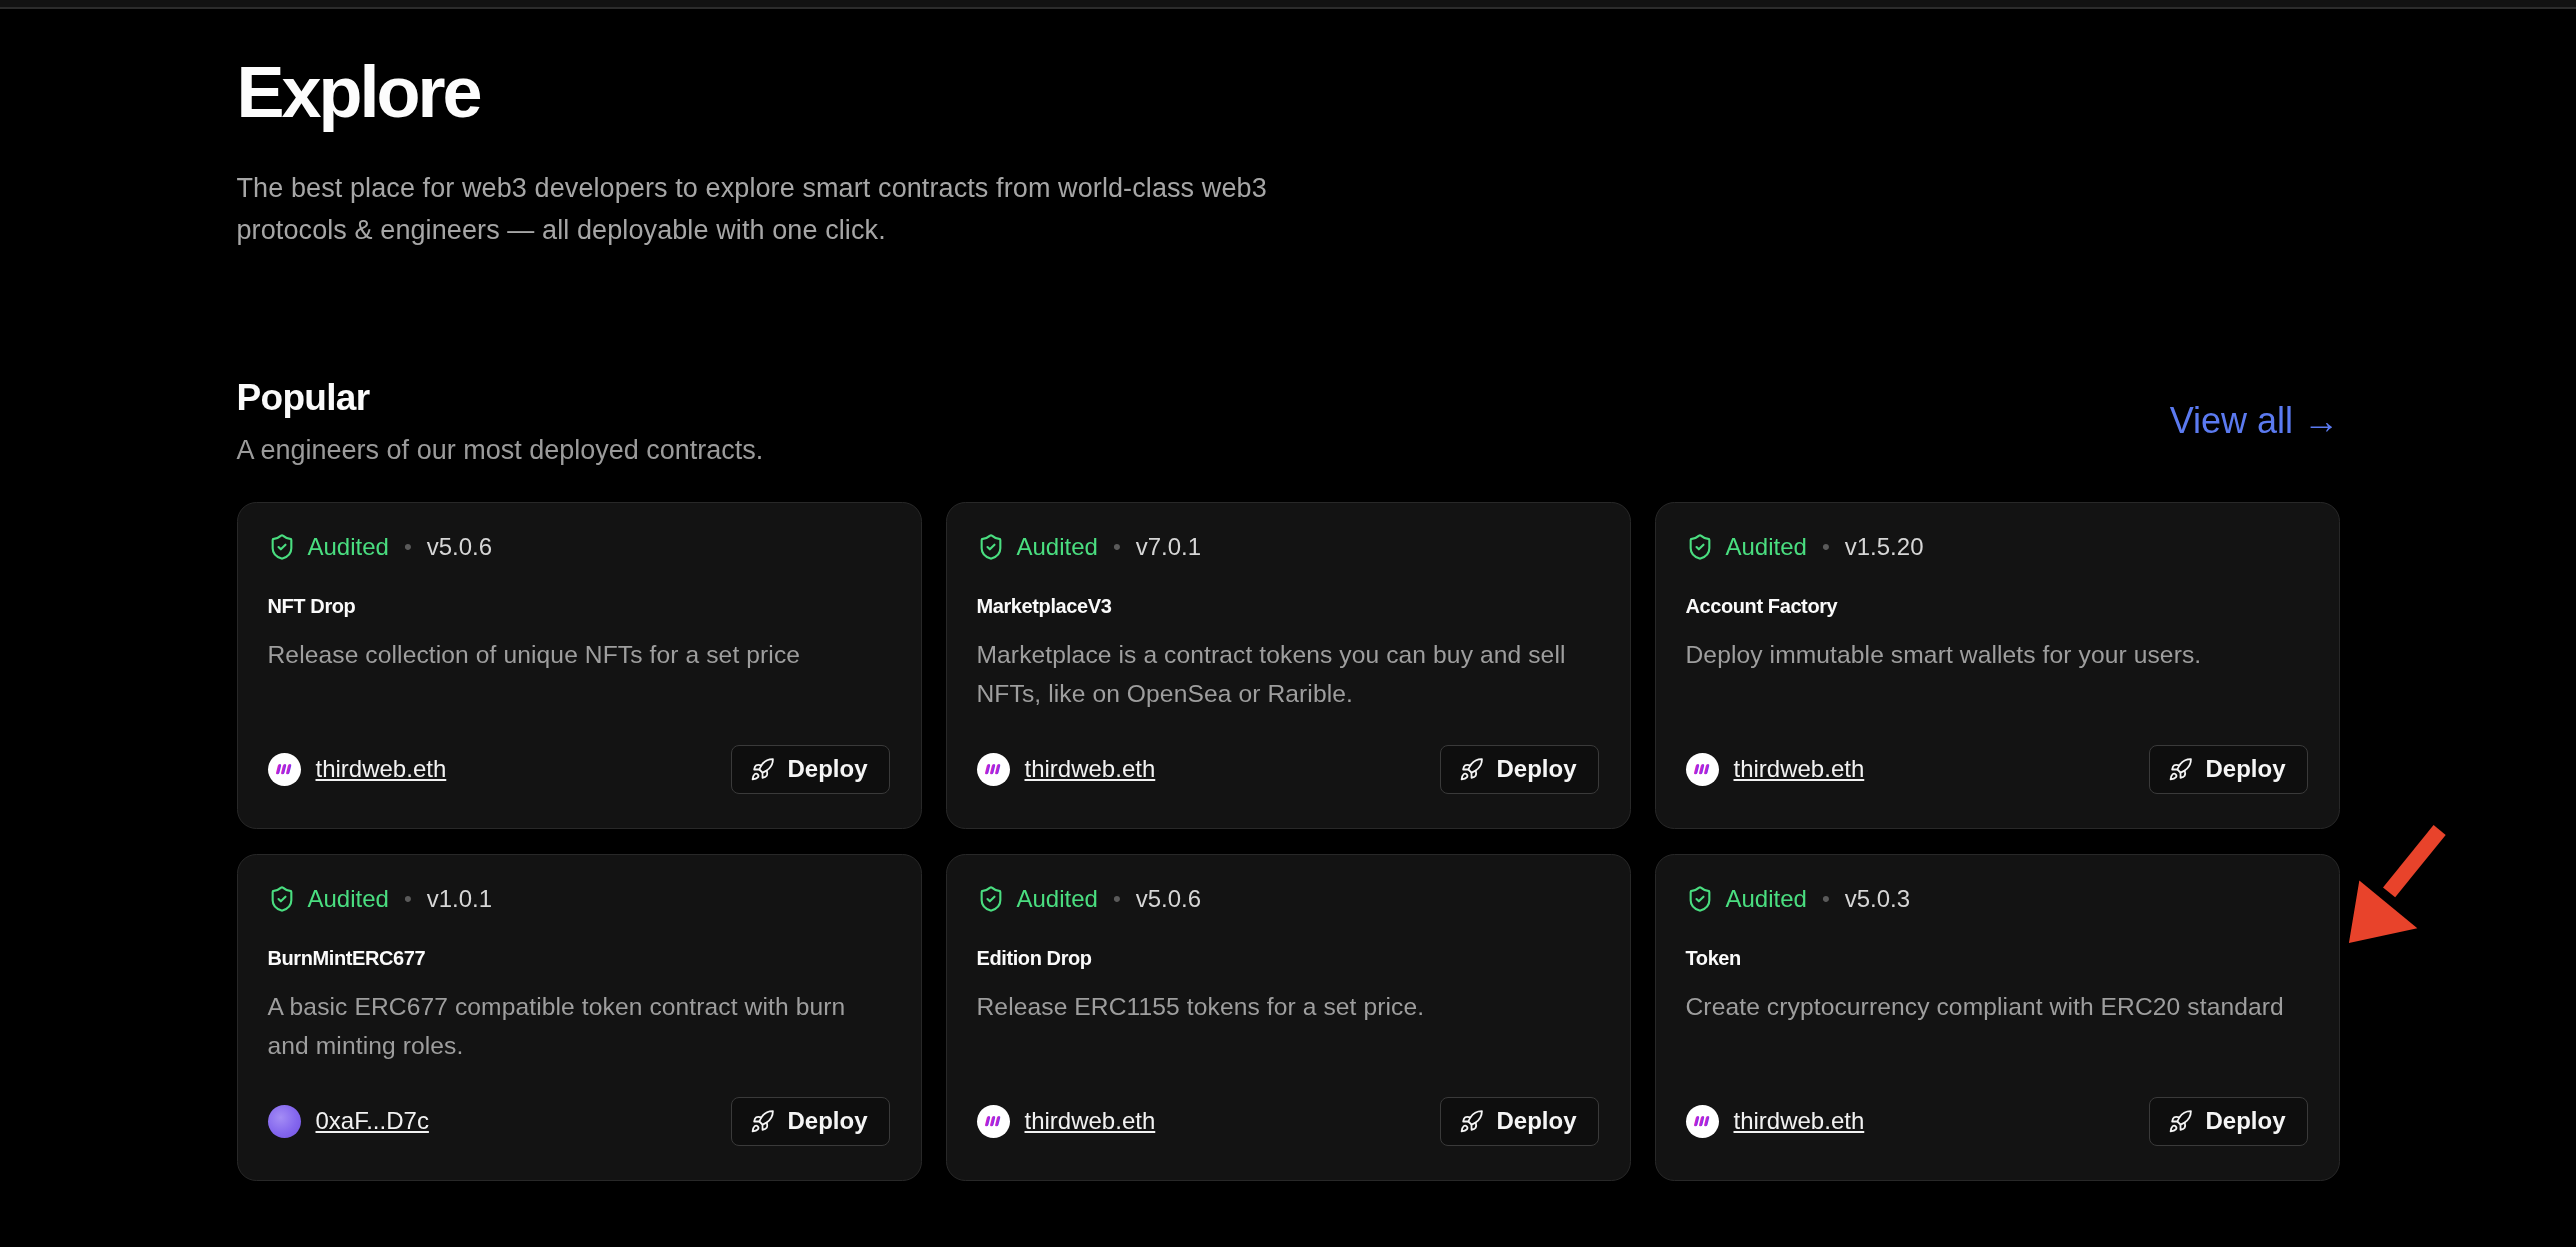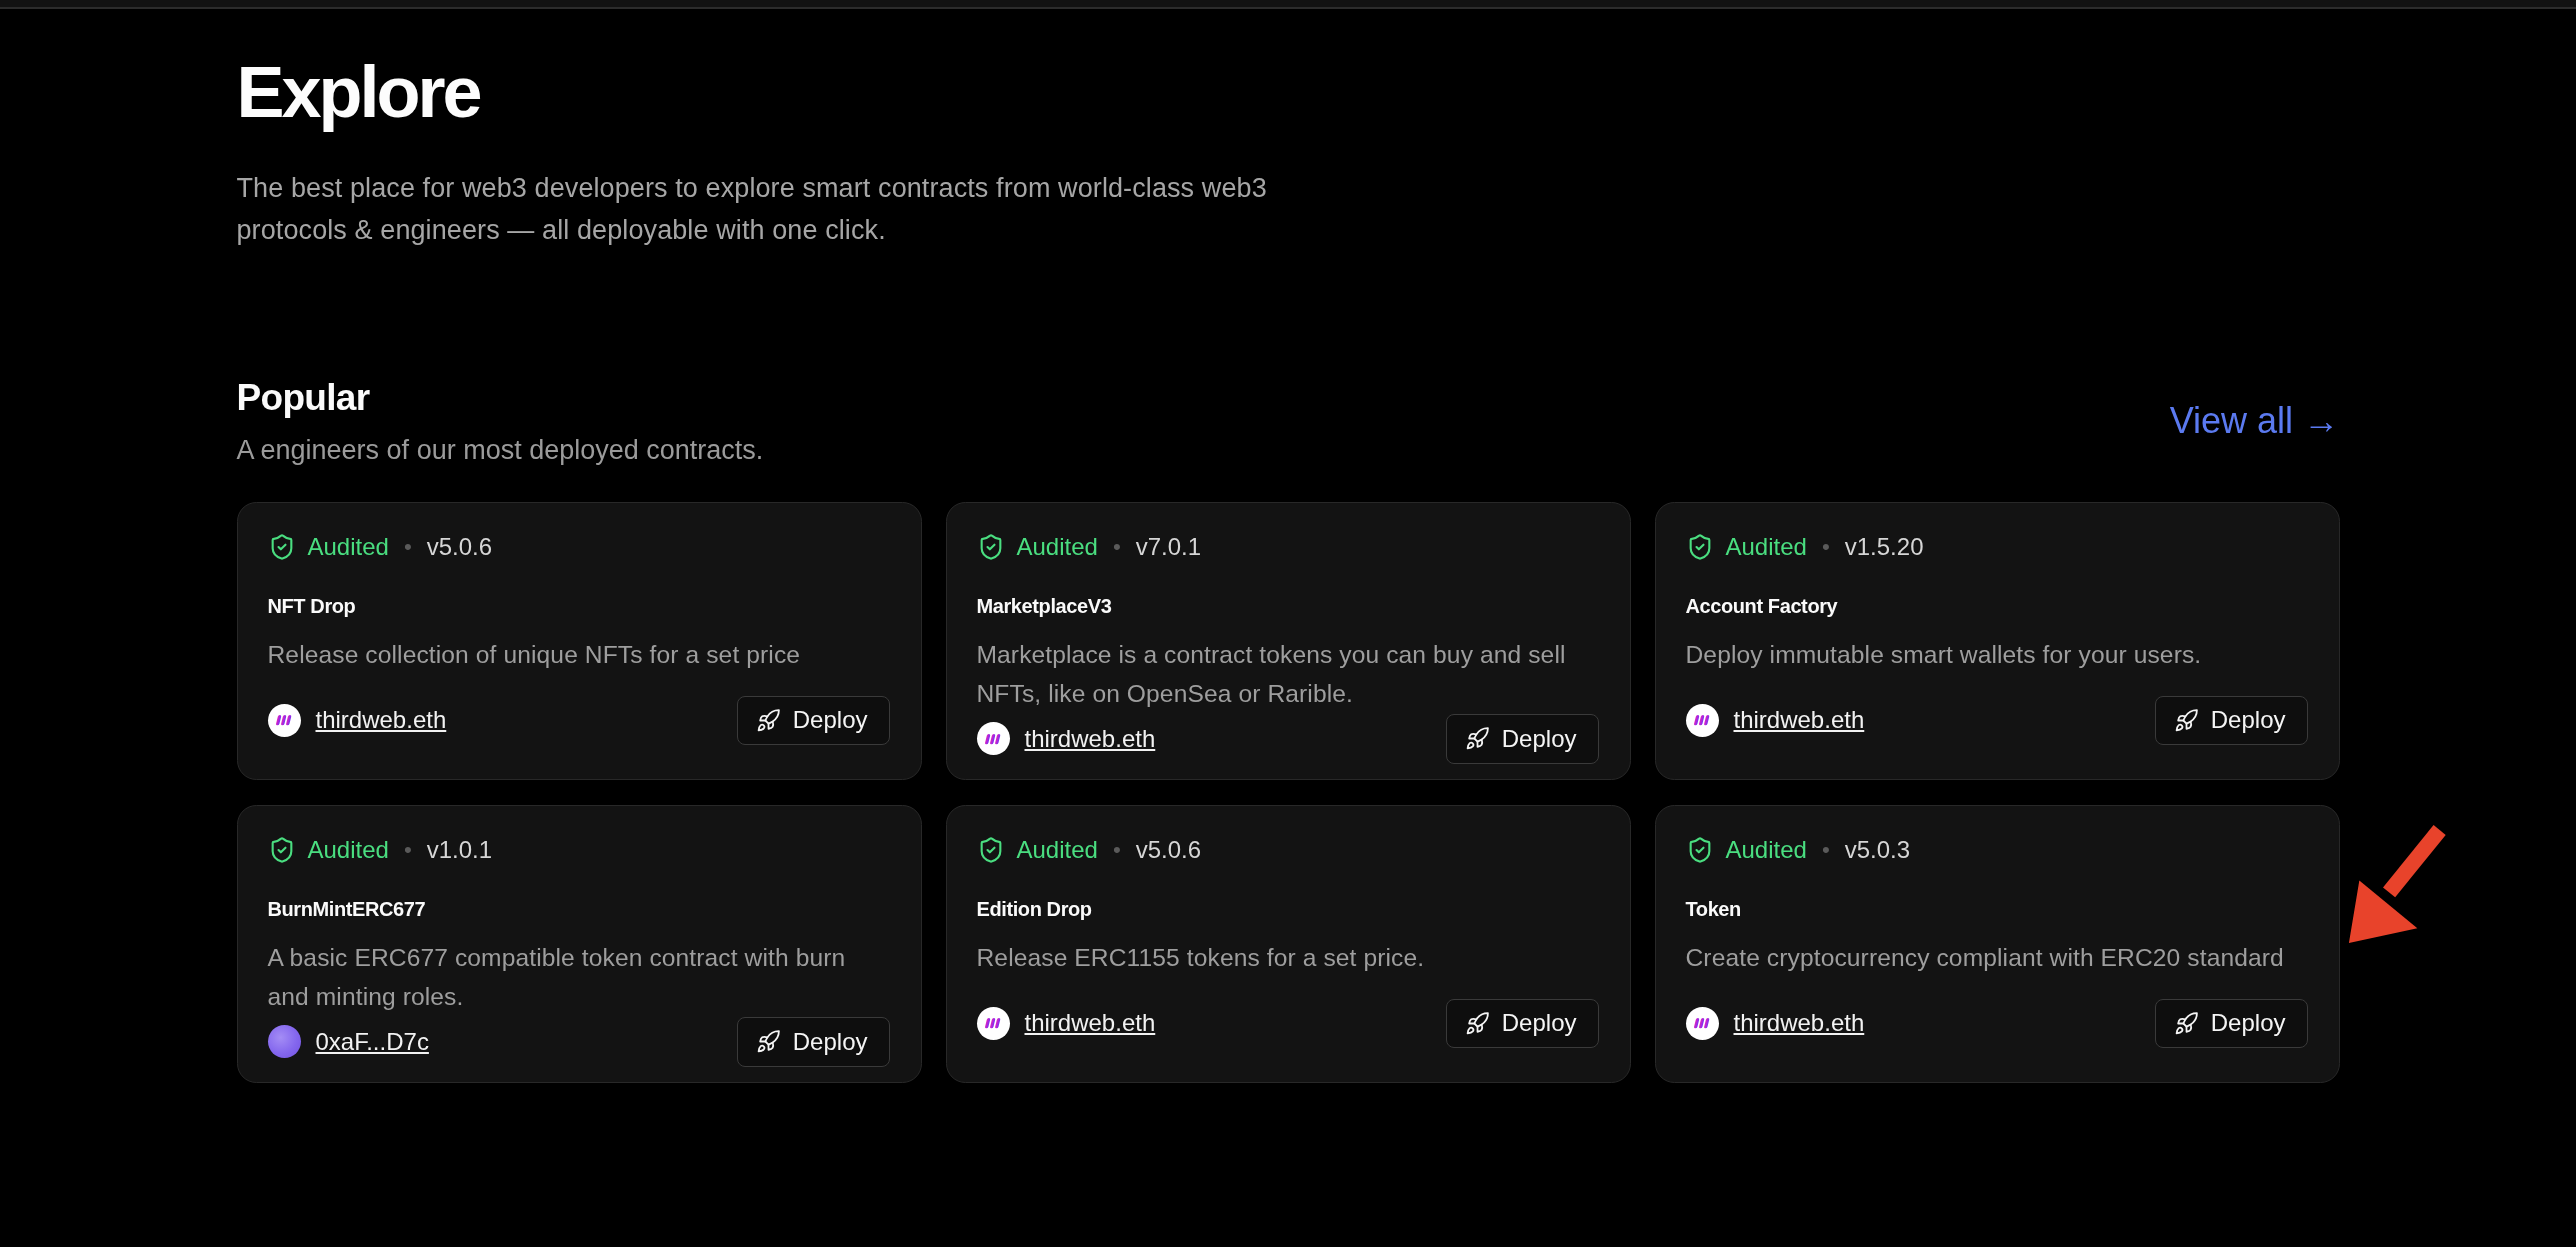--- a/index.html
+++ b/index.html
@@ -66,21 +66,21 @@
   .grid {
     margin-top:36px;
     display:grid;
     grid-template-columns:repeat(3, 1fr);
     gap:25px 24px;
   }
   .card {
     background:#131313;
     border:1.5px solid #282828;
     border-radius:19.4px;
-    height:278px;
+    height:327px;
     padding:30px 31px 34px 30px;
     display:flex;
     flex-direction:column;
     position:relative;
   }
   .card-head {
     display:flex;
     align-items:center;
     gap:12px;
   }
@@ -124,21 +124,21 @@
   .pub-name { font-size:24px; color:#f2f2f2; font-weight:400;text-decoration:underline; }
   button.deploy {
     display:flex; align-items:center; gap:12px;
     background:#0e0e0e;
     border:1.5px solid #3a3a3a;
     border-radius:8px;
     padding:9.7px 21px 9.7px 18px;
     color:#f5f5f5;
     font-size:24px;
     font-family:"Liberation Sans", sans-serif;
-    font-weight:400;
+    font-weight:700;
     cursor:pointer;
   }
   button.deploy svg { width:25px; height:25px; }
   .red-arrow {
     position:absolute;
     left:2340px;
     top:818px;
     width:116px;
     height:137px;
     pointer-events:none;

